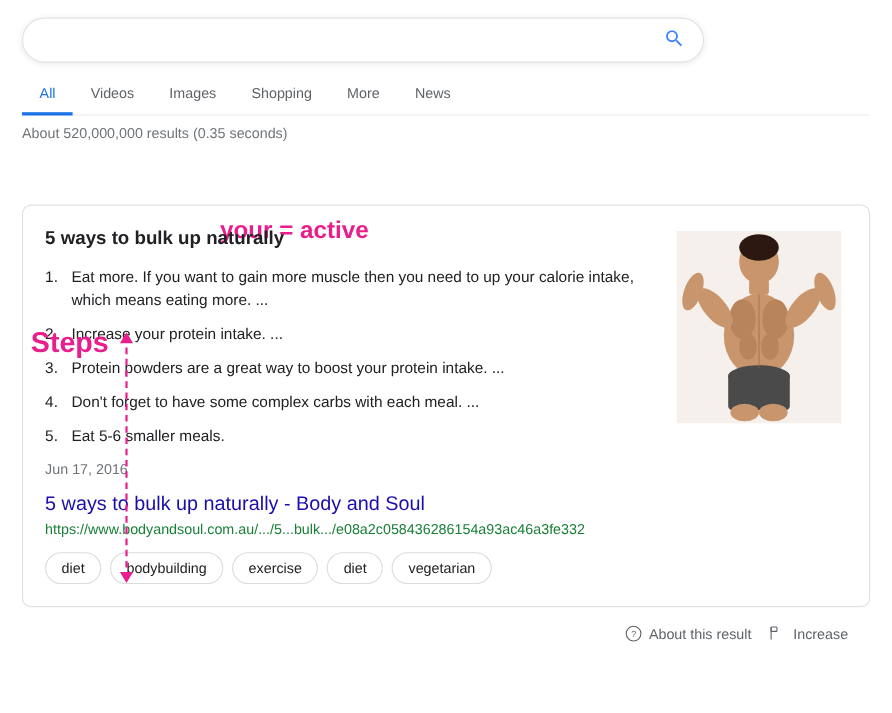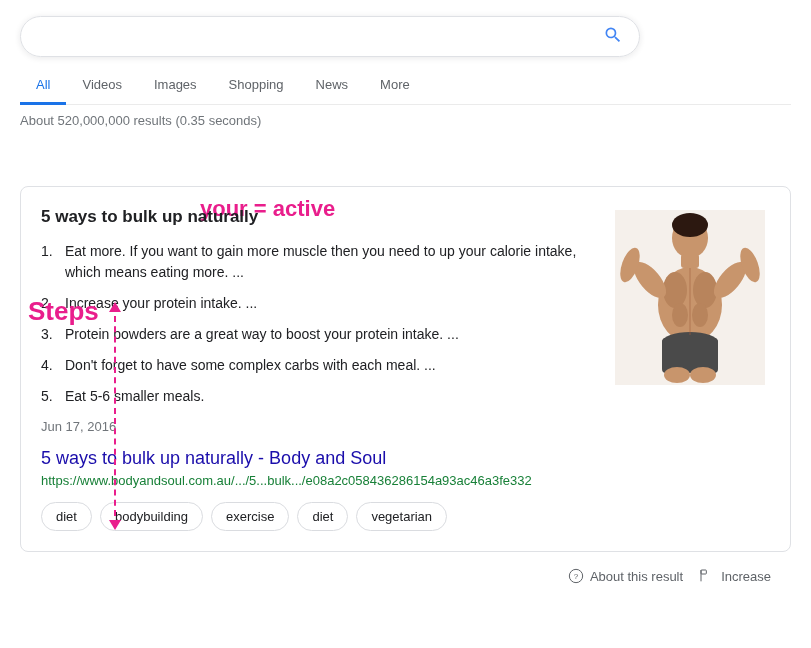--- a/index.html
+++ b/index.html
@@ -306,22 +306,22 @@
       </button>
     </div>
   </div>
 
   <nav class="nav-tabs">
     <div class="nav-left">
       <a class="nav-tab active">All</a>
       <a class="nav-tab">Videos</a>
       <a class="nav-tab">Images</a>
       <a class="nav-tab">Shopping</a>
+      <a class="nav-tab">More</a>
       <a class="nav-tab">News</a>
-      <a class="nav-tab">More</a>
     </div>
   </nav>
 </div>
 
 <div class="result-count">About 520,000,000 results (0.35 seconds)</div>
 
 <div class="main-content">
 
   <div class="annotation-verb">your = active</div>
 

